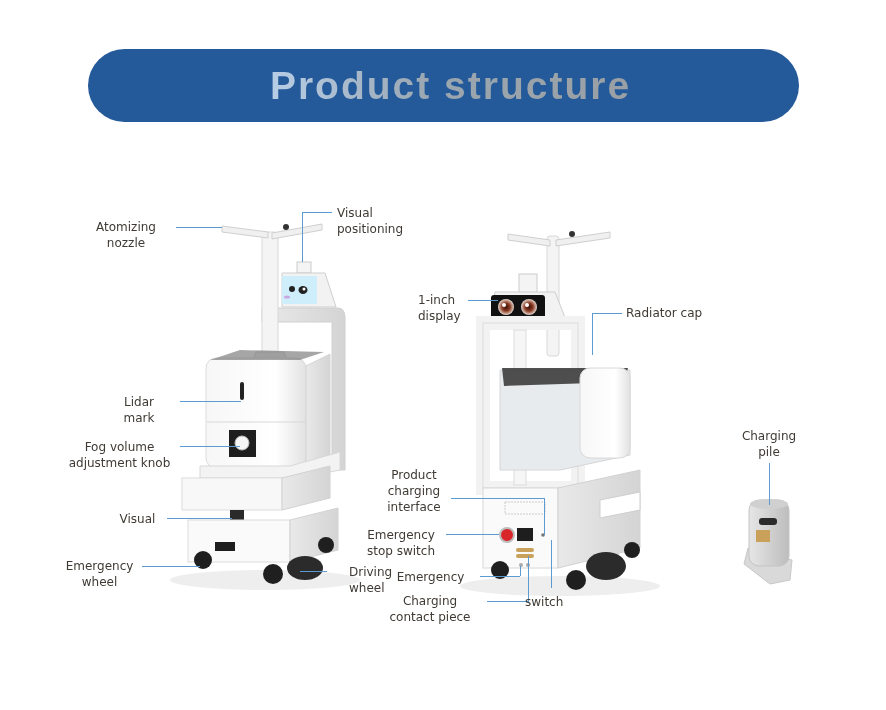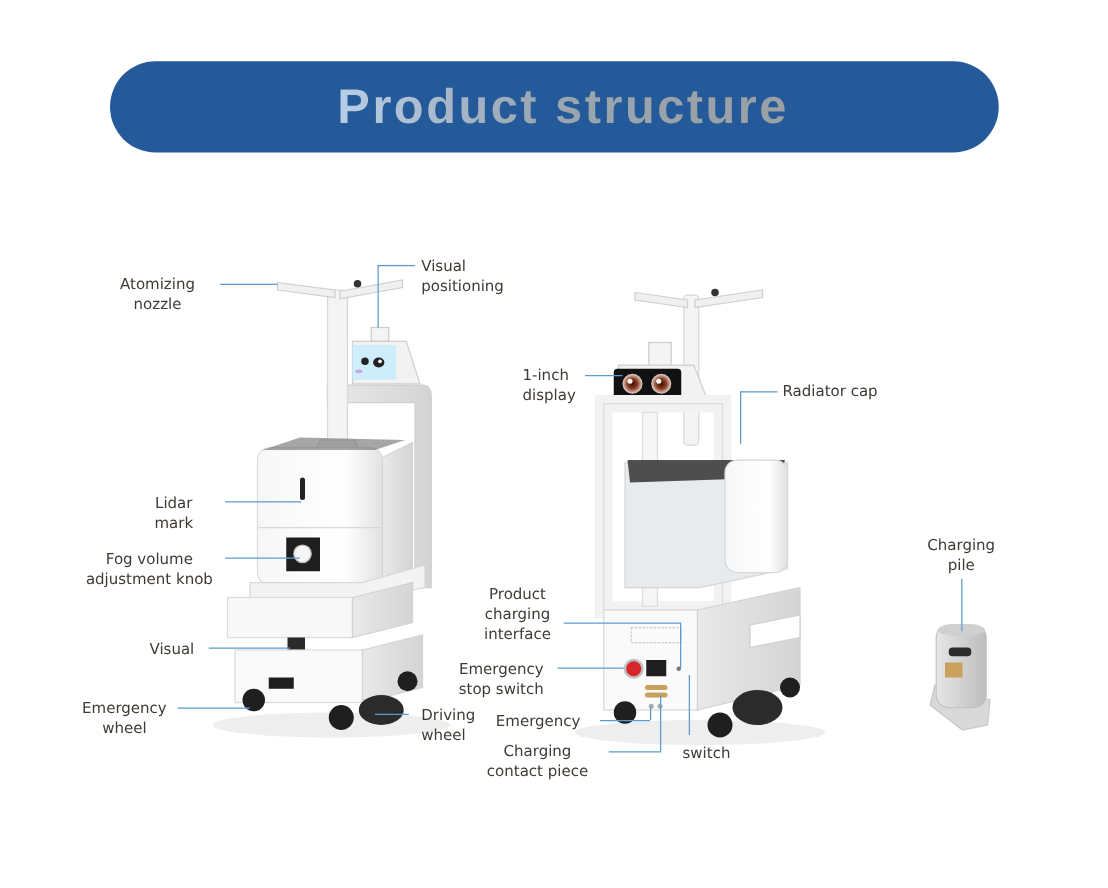--- a/index.html
+++ b/index.html
@@ -172,30 +172,30 @@
 nozzle</div>
 <div class="label" style="left:337px;top:205px">Visual
 positioning</div>
 <div class="label right" style="left:100px;top:394px;width:78px">Lidar
 mark</div>
 <div class="label right" style="left:60px;top:439px;width:119px">Fog volume
 adjustment knob</div>
 <div class="label right" style="left:110px;top:511px;width:55px">Visual</div>
 <div class="label right" style="left:60px;top:558px;width:79px">Emergency
 wheel</div>
-<div class="label" style="left:337px;top:564px">Driving
+<div class="label" style="left:349px;top:564px">Driving
 wheel</div>
 
 <div class="label" style="left:418px;top:292px">1-inch
 display</div>
 <div class="label" style="left:626px;top:305px">Radiator cap</div>
 <div class="label right" style="left:380px;top:467px;width:68px">Product
 charging
 interface</div>
 <div class="label right" style="left:360px;top:527px;width:82px">Emergency
 stop switch</div>
 <div class="label right" style="left:390px;top:569px;width:81px">Emergency</div>
 <div class="label right" style="left:380px;top:593px;width:100px">Charging
 contact piece</div>
-<div class="label" style="left:546px;top:594px">switch</div>
+<div class="label" style="left:525px;top:594px">switch</div>
 
 <div class="label center" style="left:729px;top:428px;width:80px">Charging
 pile</div>
 
 </body></html>

